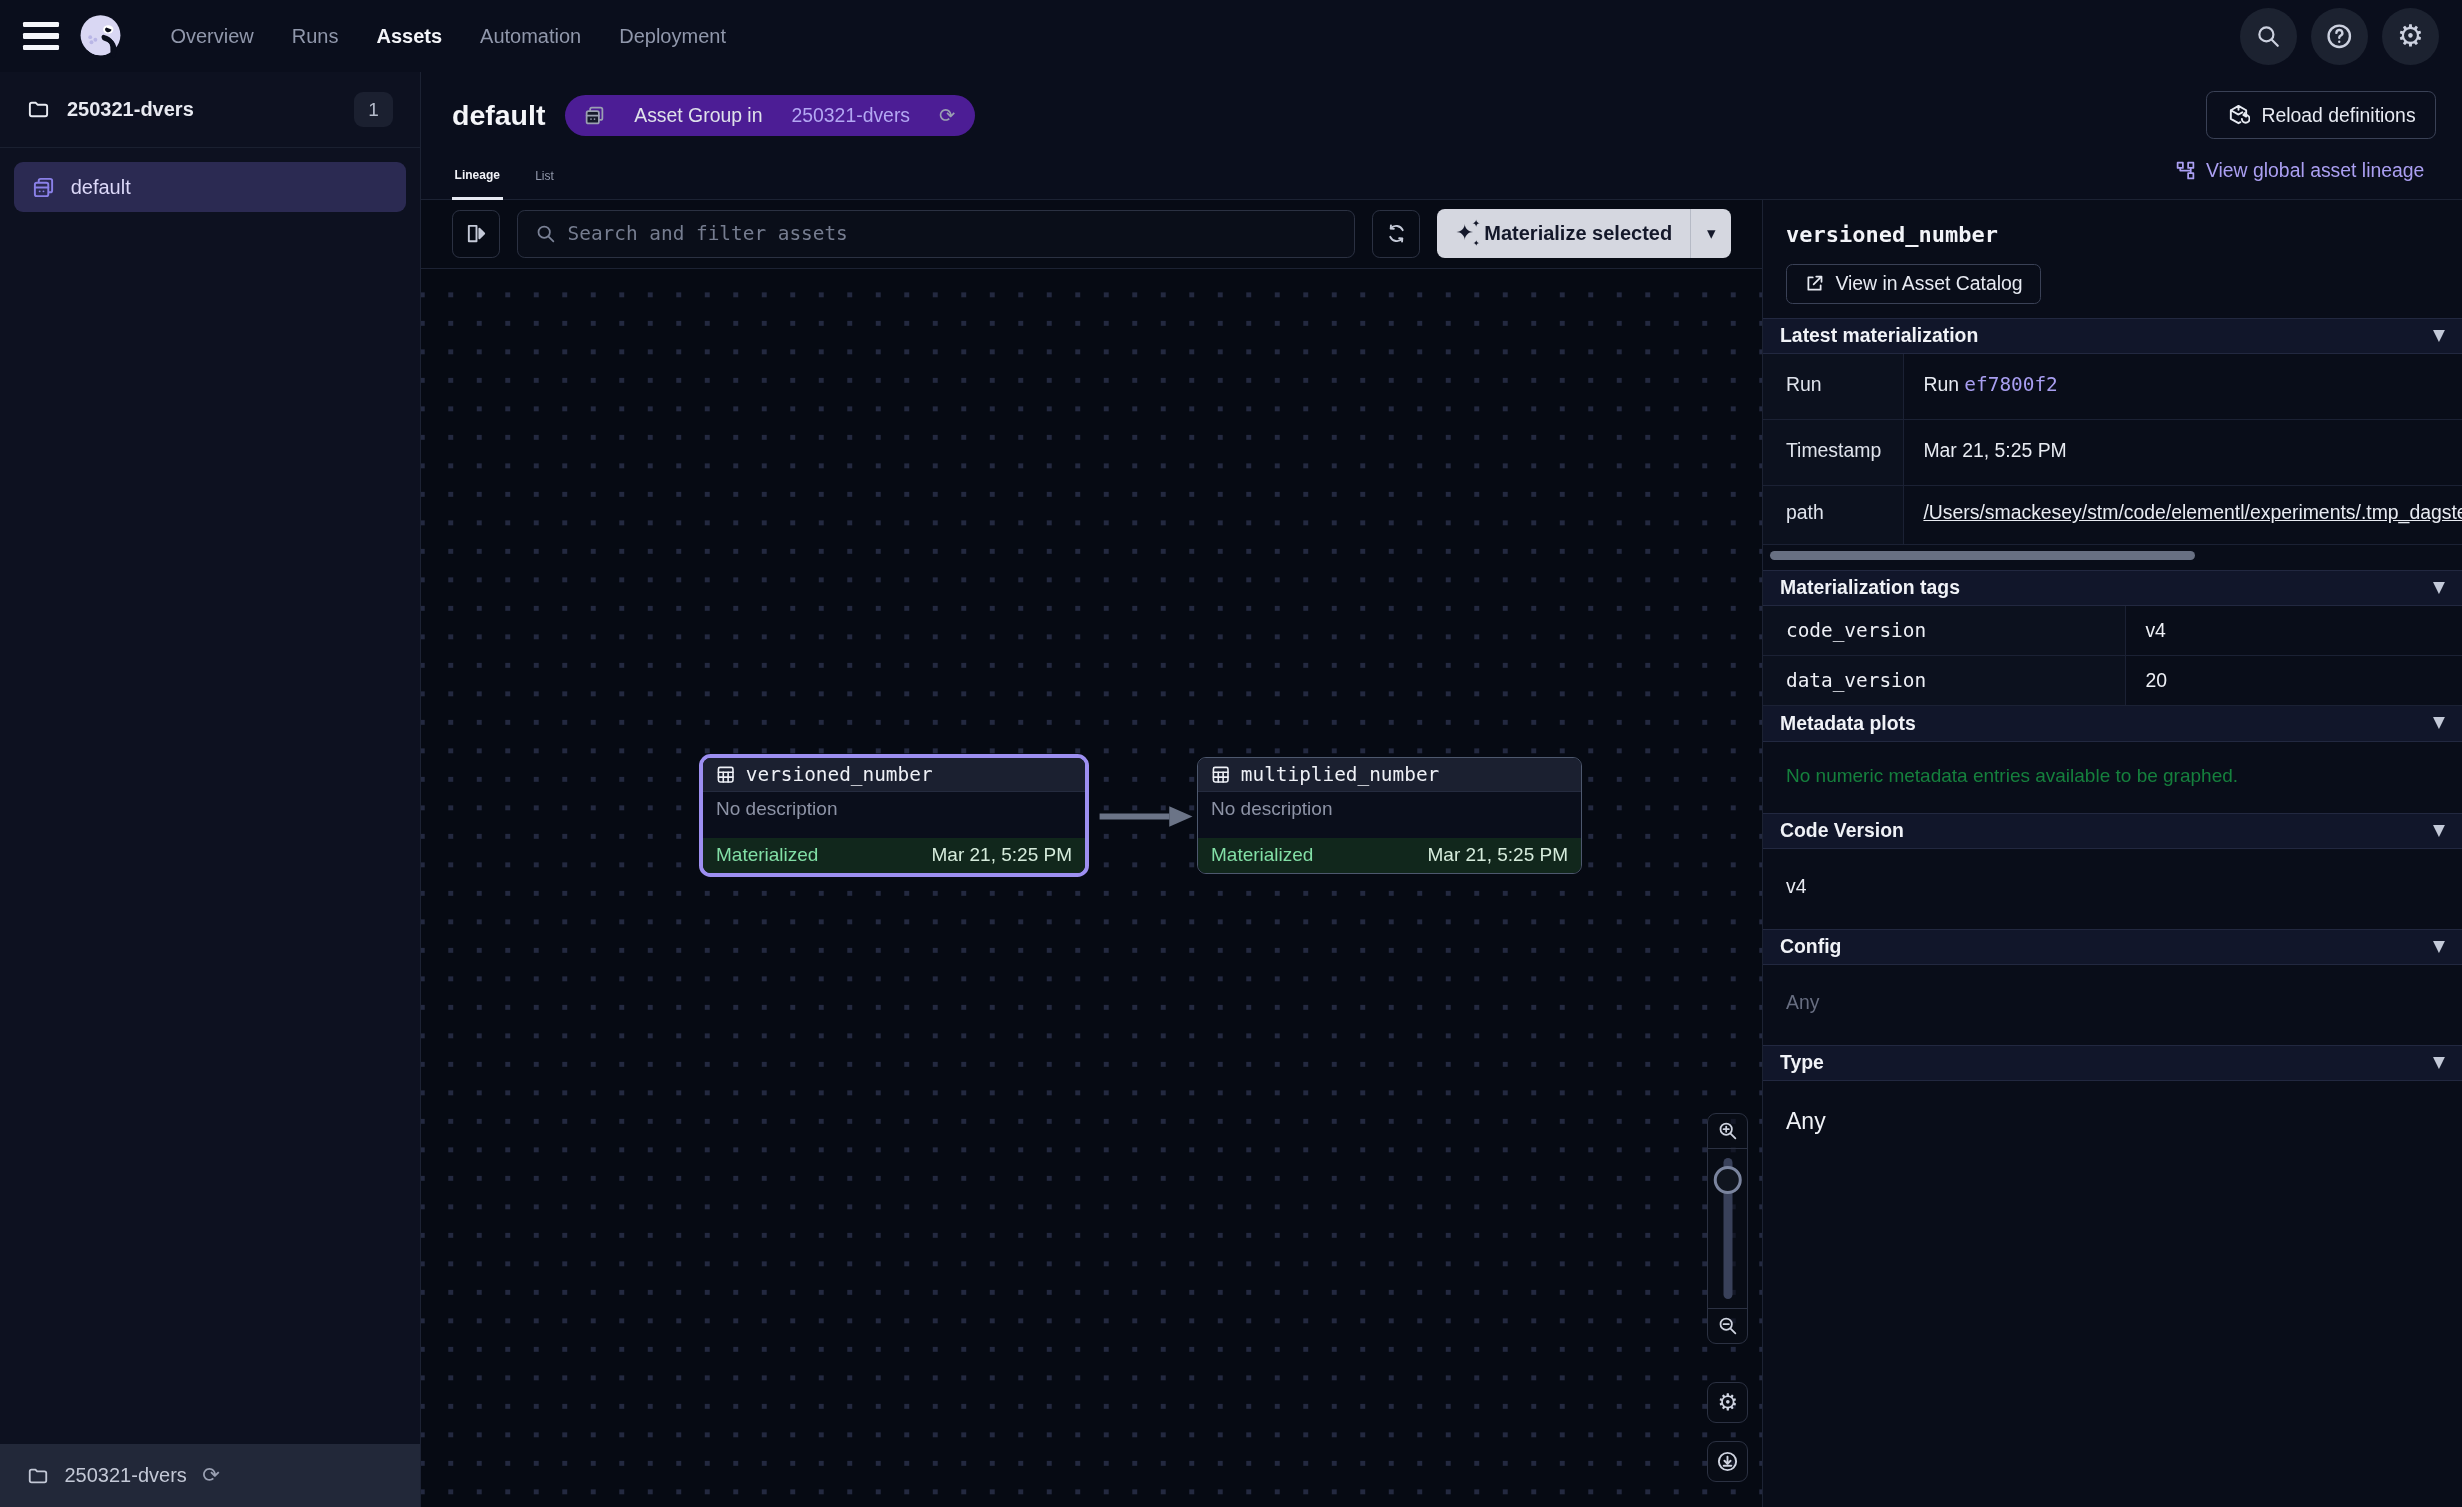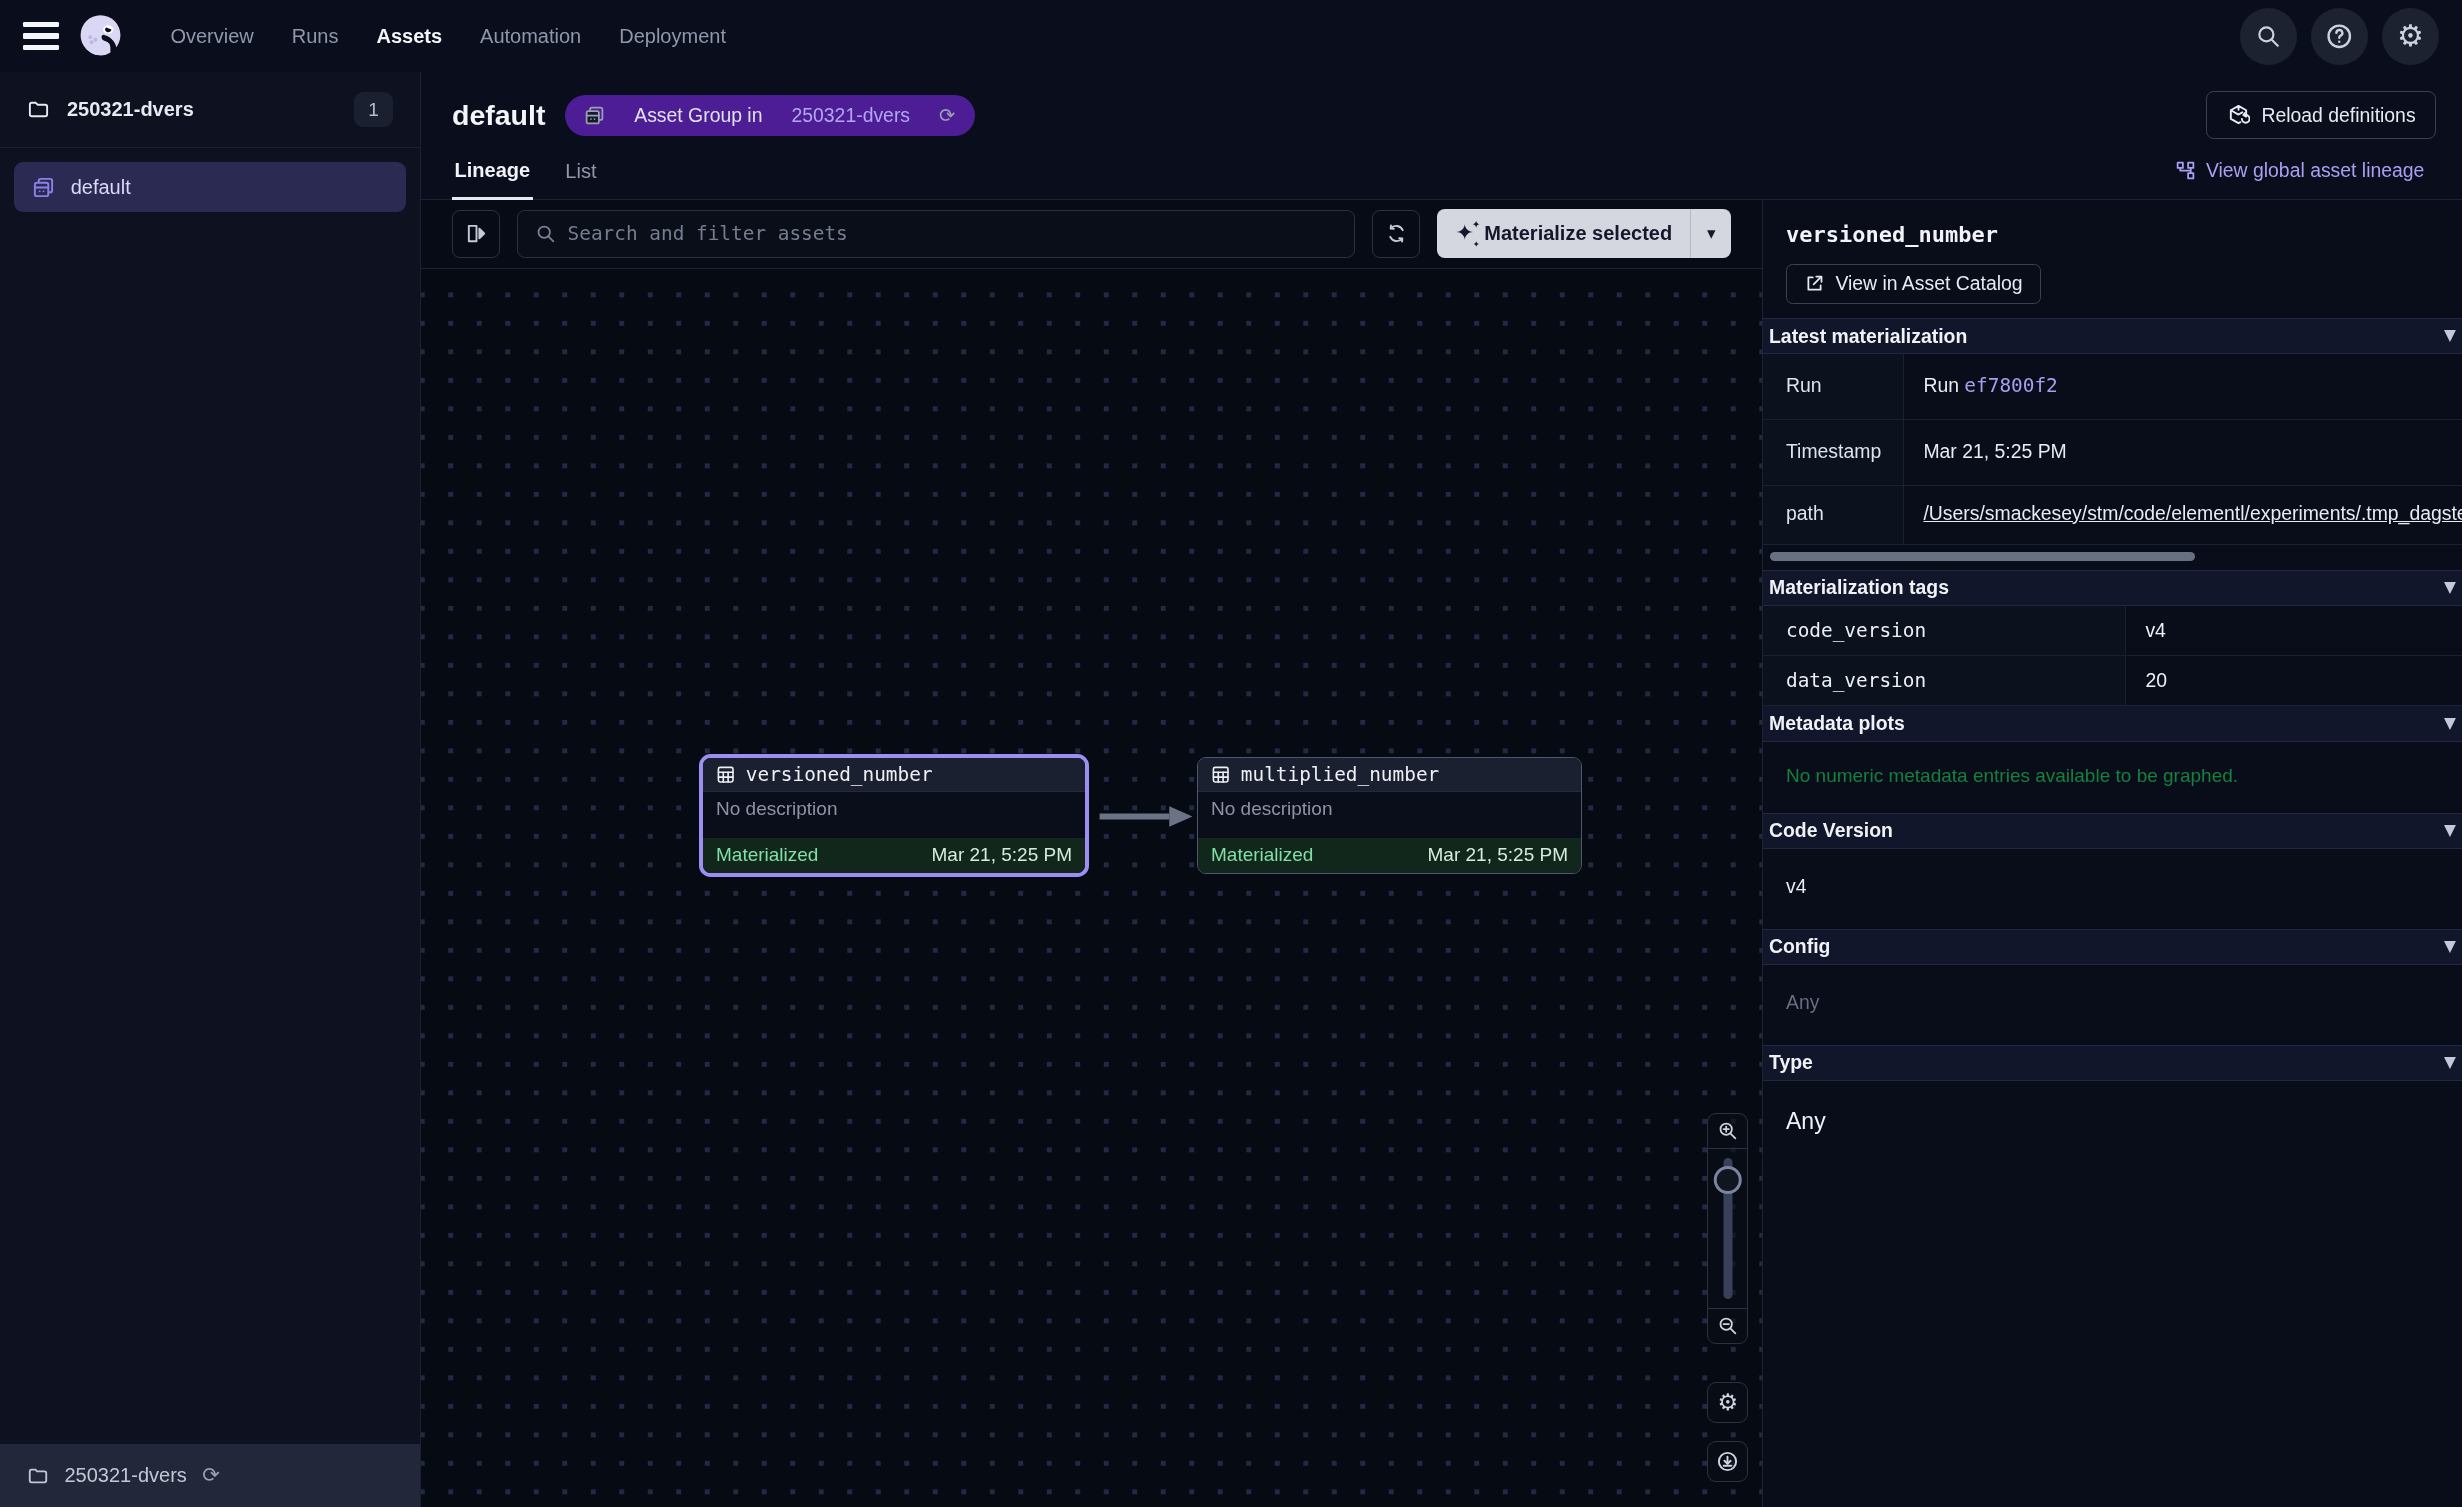--- a/index.html
+++ b/index.html
@@ -65,21 +65,21 @@
   .group-badge {
     height:41px; background:#4c1d95; border-radius:21px; display:flex; align-items:center;
     gap:29px; padding:0 19.4px; font-size:19.4px; color:#dfe2ea;
   }
   .group-badge .link { color:#b3a7f3; cursor:pointer; }
   .reload-btn {
     margin-left:auto; height:48px; border:1.3px solid #3a4156; border-radius:7.8px;
     display:flex; align-items:center; gap:11.6px; padding:0 19.4px; font-size:19.4px; color:#e7eaf2; cursor:pointer;
   }
   .tabs-row { display:flex; align-items:flex-end; margin-top:19.4px; }
-  .tab { font-size:20px; color:#9298ab; padding:0 2.6px 15.5px; cursor:pointer; }
+  .tab { font-size:12px; color:#9298ab; padding:0 2.6px 15.5px; cursor:pointer; }
   .tab.active { color:#f2f3f8; font-weight:bold; border-bottom:3.9px solid #e6e9f2; margin-bottom:-1.3px; }
   .tab + .tab { margin-left:30px; }
   .global-lineage {
     margin-left:auto; margin-right:11.6px; padding-bottom:17px; display:flex; align-items:center; gap:10.4px;
     color:#ab9ff2; font-size:19.4px; cursor:pointer;
   }
 
   .content-body { flex:1; display:flex; min-height:0; }
   .graph-col { width:1342px; border-right:1.3px solid #1c2233; display:flex; flex-direction:column; background:#070b15; }
 
@@ -156,21 +156,21 @@
   .dp-title {
     margin:22px 23px 0; font-family:"DejaVu Sans Mono", monospace; font-weight:bold;
     font-size:22px; color:#f2f3f8;
   }
   .dp-view-btn {
     margin:17px 23px 14.2px; align-self:flex-start; height:40px; border:1.3px solid #3a4156; border-radius:6.5px;
     display:flex; align-items:center; gap:10.4px; padding:0 17px; font-size:19.4px; color:#e7eaf2; cursor:pointer;
   }
   .section-header {
     height:36px; background:#11162a; border-top:1.3px solid #222840; border-bottom:1.3px solid #222840;
-    display:flex; align-items:center; justify-content:space-between; padding:0 6px;
+    display:flex; align-items:center; justify-content:space-between; padding:0 17px;
     font-size:19.4px; font-weight:bold; color:#f0f2f7; flex:none; cursor:pointer;
   }
   .section-header .caret { color:#c3c9d8; font-size:15.5px; font-weight:normal; }
   .kv-row { display:flex; border-bottom:1.3px solid #1b2134; }
   .kv-key {
     width:141px; flex:none; padding:19.4px 6.5px 19.4px 23px; color:#dfe3ec; font-size:19.4px;
     border-right:1.3px solid #1b2134; background:#0c111e;
   }
   .kv-val { flex:1; padding:19.4px 0 19.4px 19.4px; font-size:19.4px; color:#e8ebf2; min-width:0; }
   .kv-row.tall { min-height:66px; }

